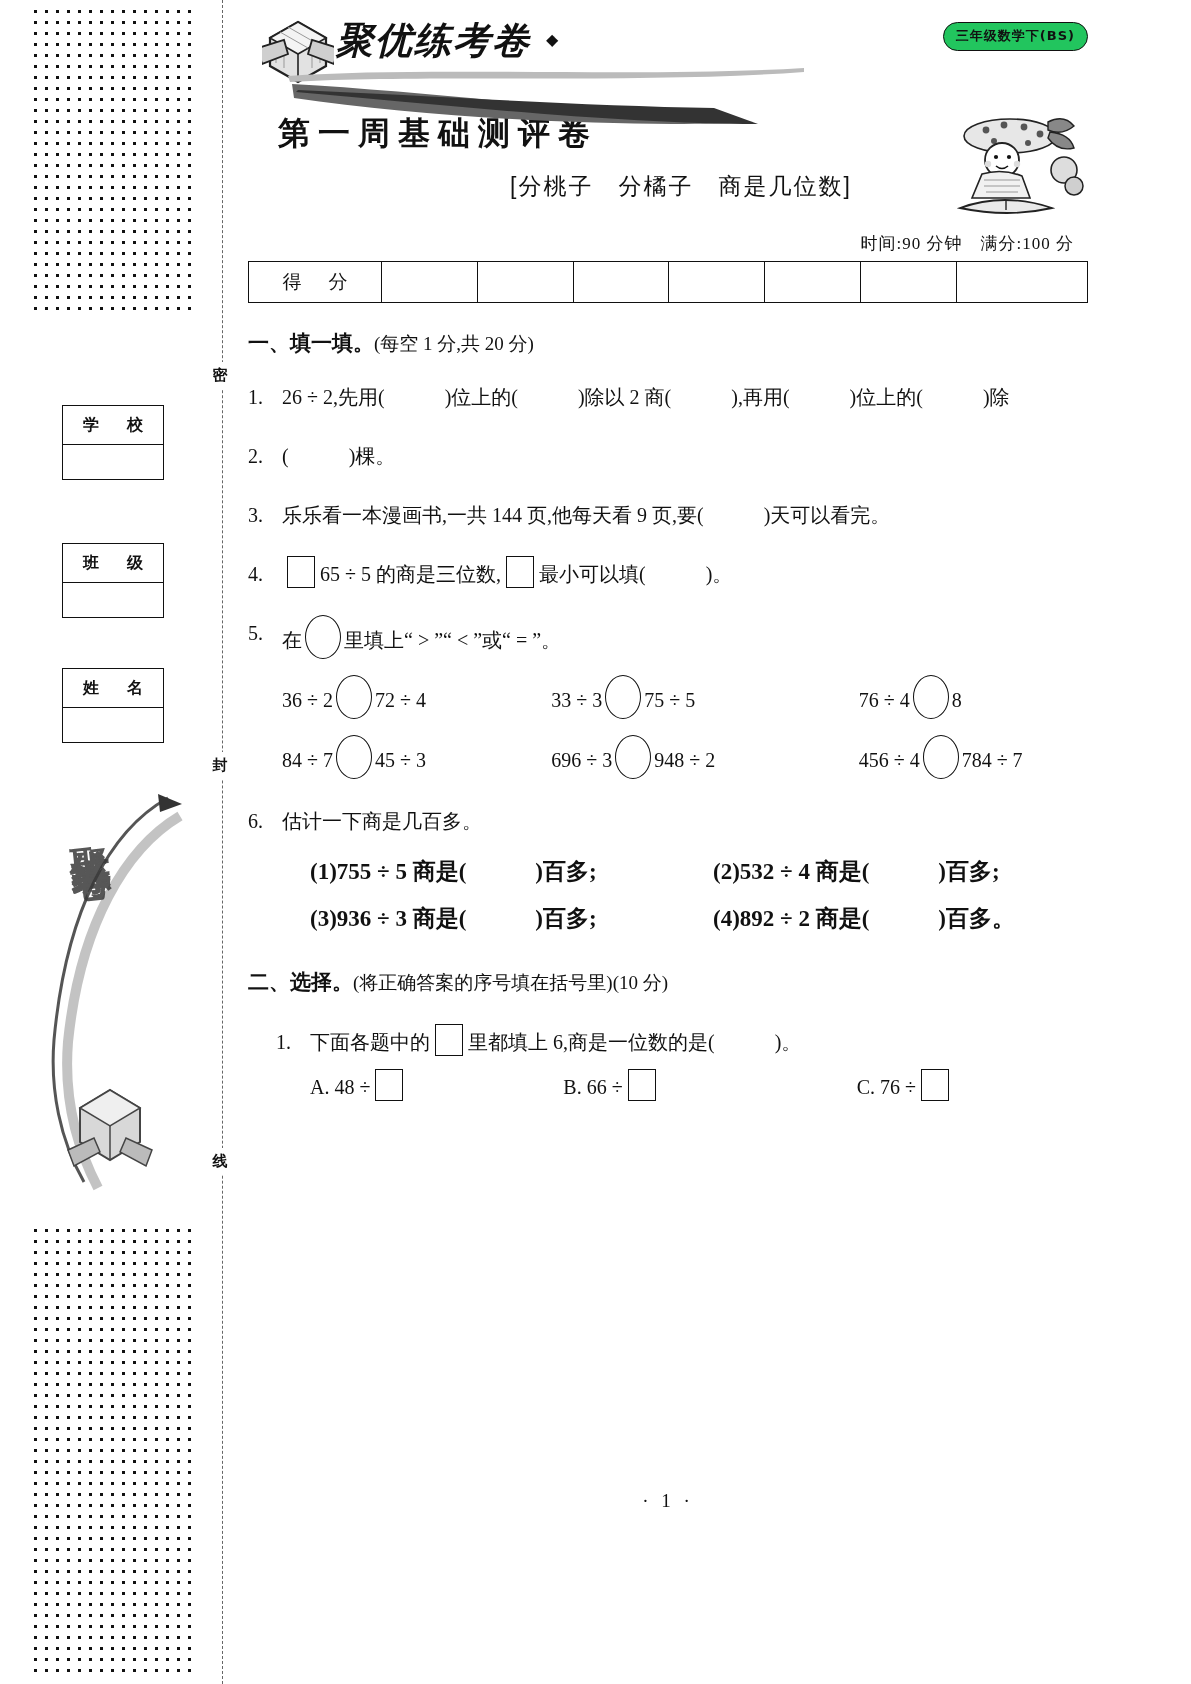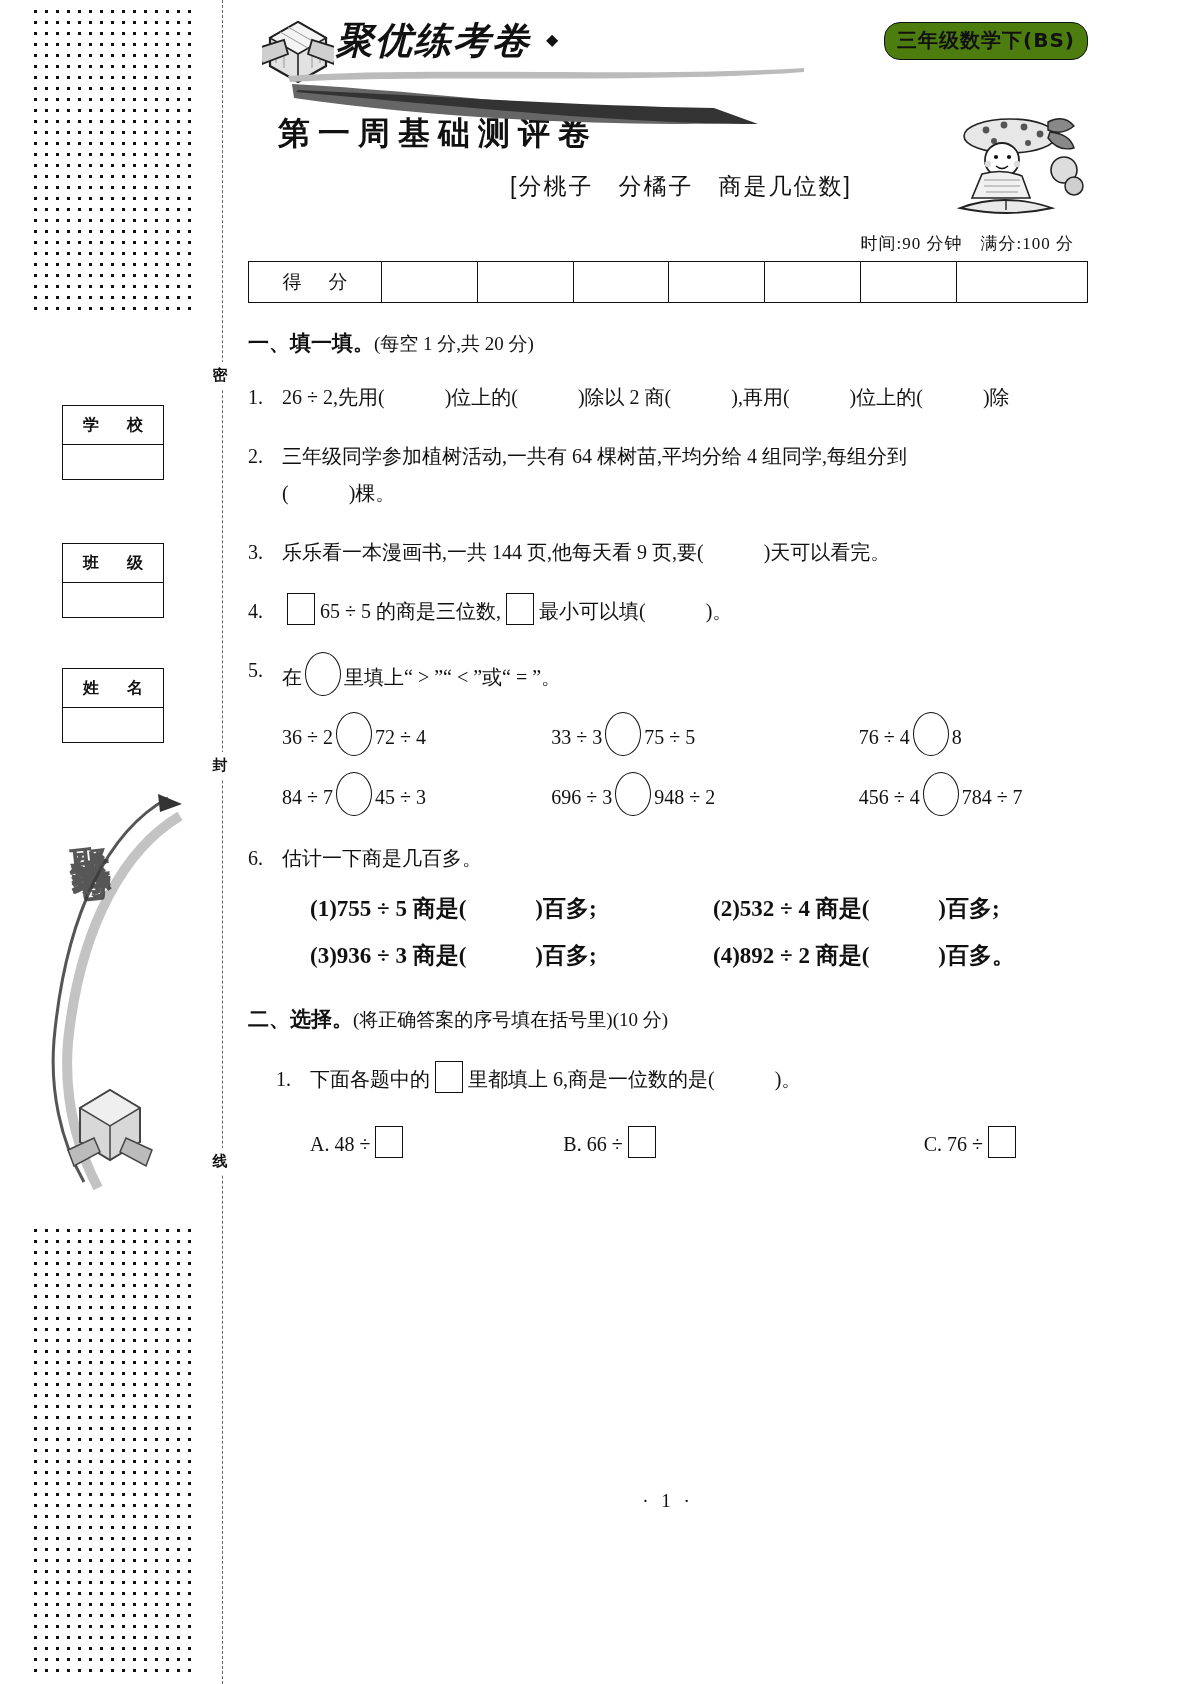--- a/index.html
+++ b/index.html
@@ -65,22 +65,22 @@
   }
   .logo-diamond {
     position:absolute; left:298px; top:30px;
     font-size:16px; color:#111;
   }
   .grade-badge {
     position:absolute; right:0; top:22px;
     border:1.6px solid #111; border-radius:16px;
     padding:4px 12px 5px 12px;
     font-family:"DejaVu Sans", sans-serif;
-    font-size:20px; font-weight:bold; letter-spacing:1px;
-    background:#4d7c0f;
+    font-size:13px; font-weight:bold; letter-spacing:1px;
+    background:#22c55e;
   }
   .paper-title {
     font-family:"DejaVu Sans", sans-serif;
     font-size:32px; font-weight:bold; letter-spacing:8px;
     margin:2px 0 15px 0; padding-left:30px;
   }
   .paper-sub {
     text-align:center;
     font-size:23px; letter-spacing:2px;
     margin-top:12px; padding-left:26px;
@@ -128,24 +128,24 @@
   }
   .cmp-row {
     display:flex; padding-left:34px; margin-top:16px; font-size:20px;
   }
   .cmp-cell { width:33.33%; }
   .cmp-cell.c2 { padding-left:40px; }
   .cmp-cell.c3 { padding-left:78px; }
   .est-row { display:flex; padding-left:62px; margin-top:16px; font-size:23px;font-weight:bold; }
   .est-cell { width:50%; }
   .est-cell.right { padding-left:28px; }
-  .opt-row { display:flex; padding-left:62px; margin-top:28px; font-size:20px; }
+  .opt-row { display:flex; padding-left:62px; margin-top:8px; font-size:20px; }
   .opt-cell { width:33.33%; }
   .opt-cell.b { padding-left:22px; }
-  .opt-cell.c { padding-left:62px;text-align:center; }
+  .opt-cell.c { padding-left:62px; }
   .q-indent { padding-left:62px; }
   .pagenum-wrap { position:absolute; left:248px; width:840px; top:1490px; text-align:center;
     font-size:19px; letter-spacing:4px; }
 </style>
 </head>
 <body>
 
 <div class="dotgrid" style="left:30px; top:6px; width:168px; height:310px;"></div>
 <div class="dotgrid" style="left:30px; top:1225px; width:168px; height:450px;"></div>
 
@@ -257,21 +257,20 @@
     <span>一、填一填。</span><span class="sub">(每空 1 分,共 20 分)</span>
   </div>
 
   <div class="q">
     <span class="num">1.</span>
     <div>26 ÷ 2,先用(　　　)位上的(　　　)除以 2 商(　　　),再用(　　　)位上的(　　　)除</div>
   </div>
 
   <div class="q">
     <span class="num">2.</span>
-    <div>三年级同学参加植树活动,一共有 64 棵树苗,平均分给 4 组同学,每组分到</div>
     <div>(　　　)棵。</div>
   </div>
 
   <div class="q">
     <span class="num">3.</span>
     <div>乐乐看一本漫画书,一共 144 页,他每天看 9 页,要(　　　)天可以看完。</div>
   </div>
 
   <div class="q">
     <span class="num">4.</span>

